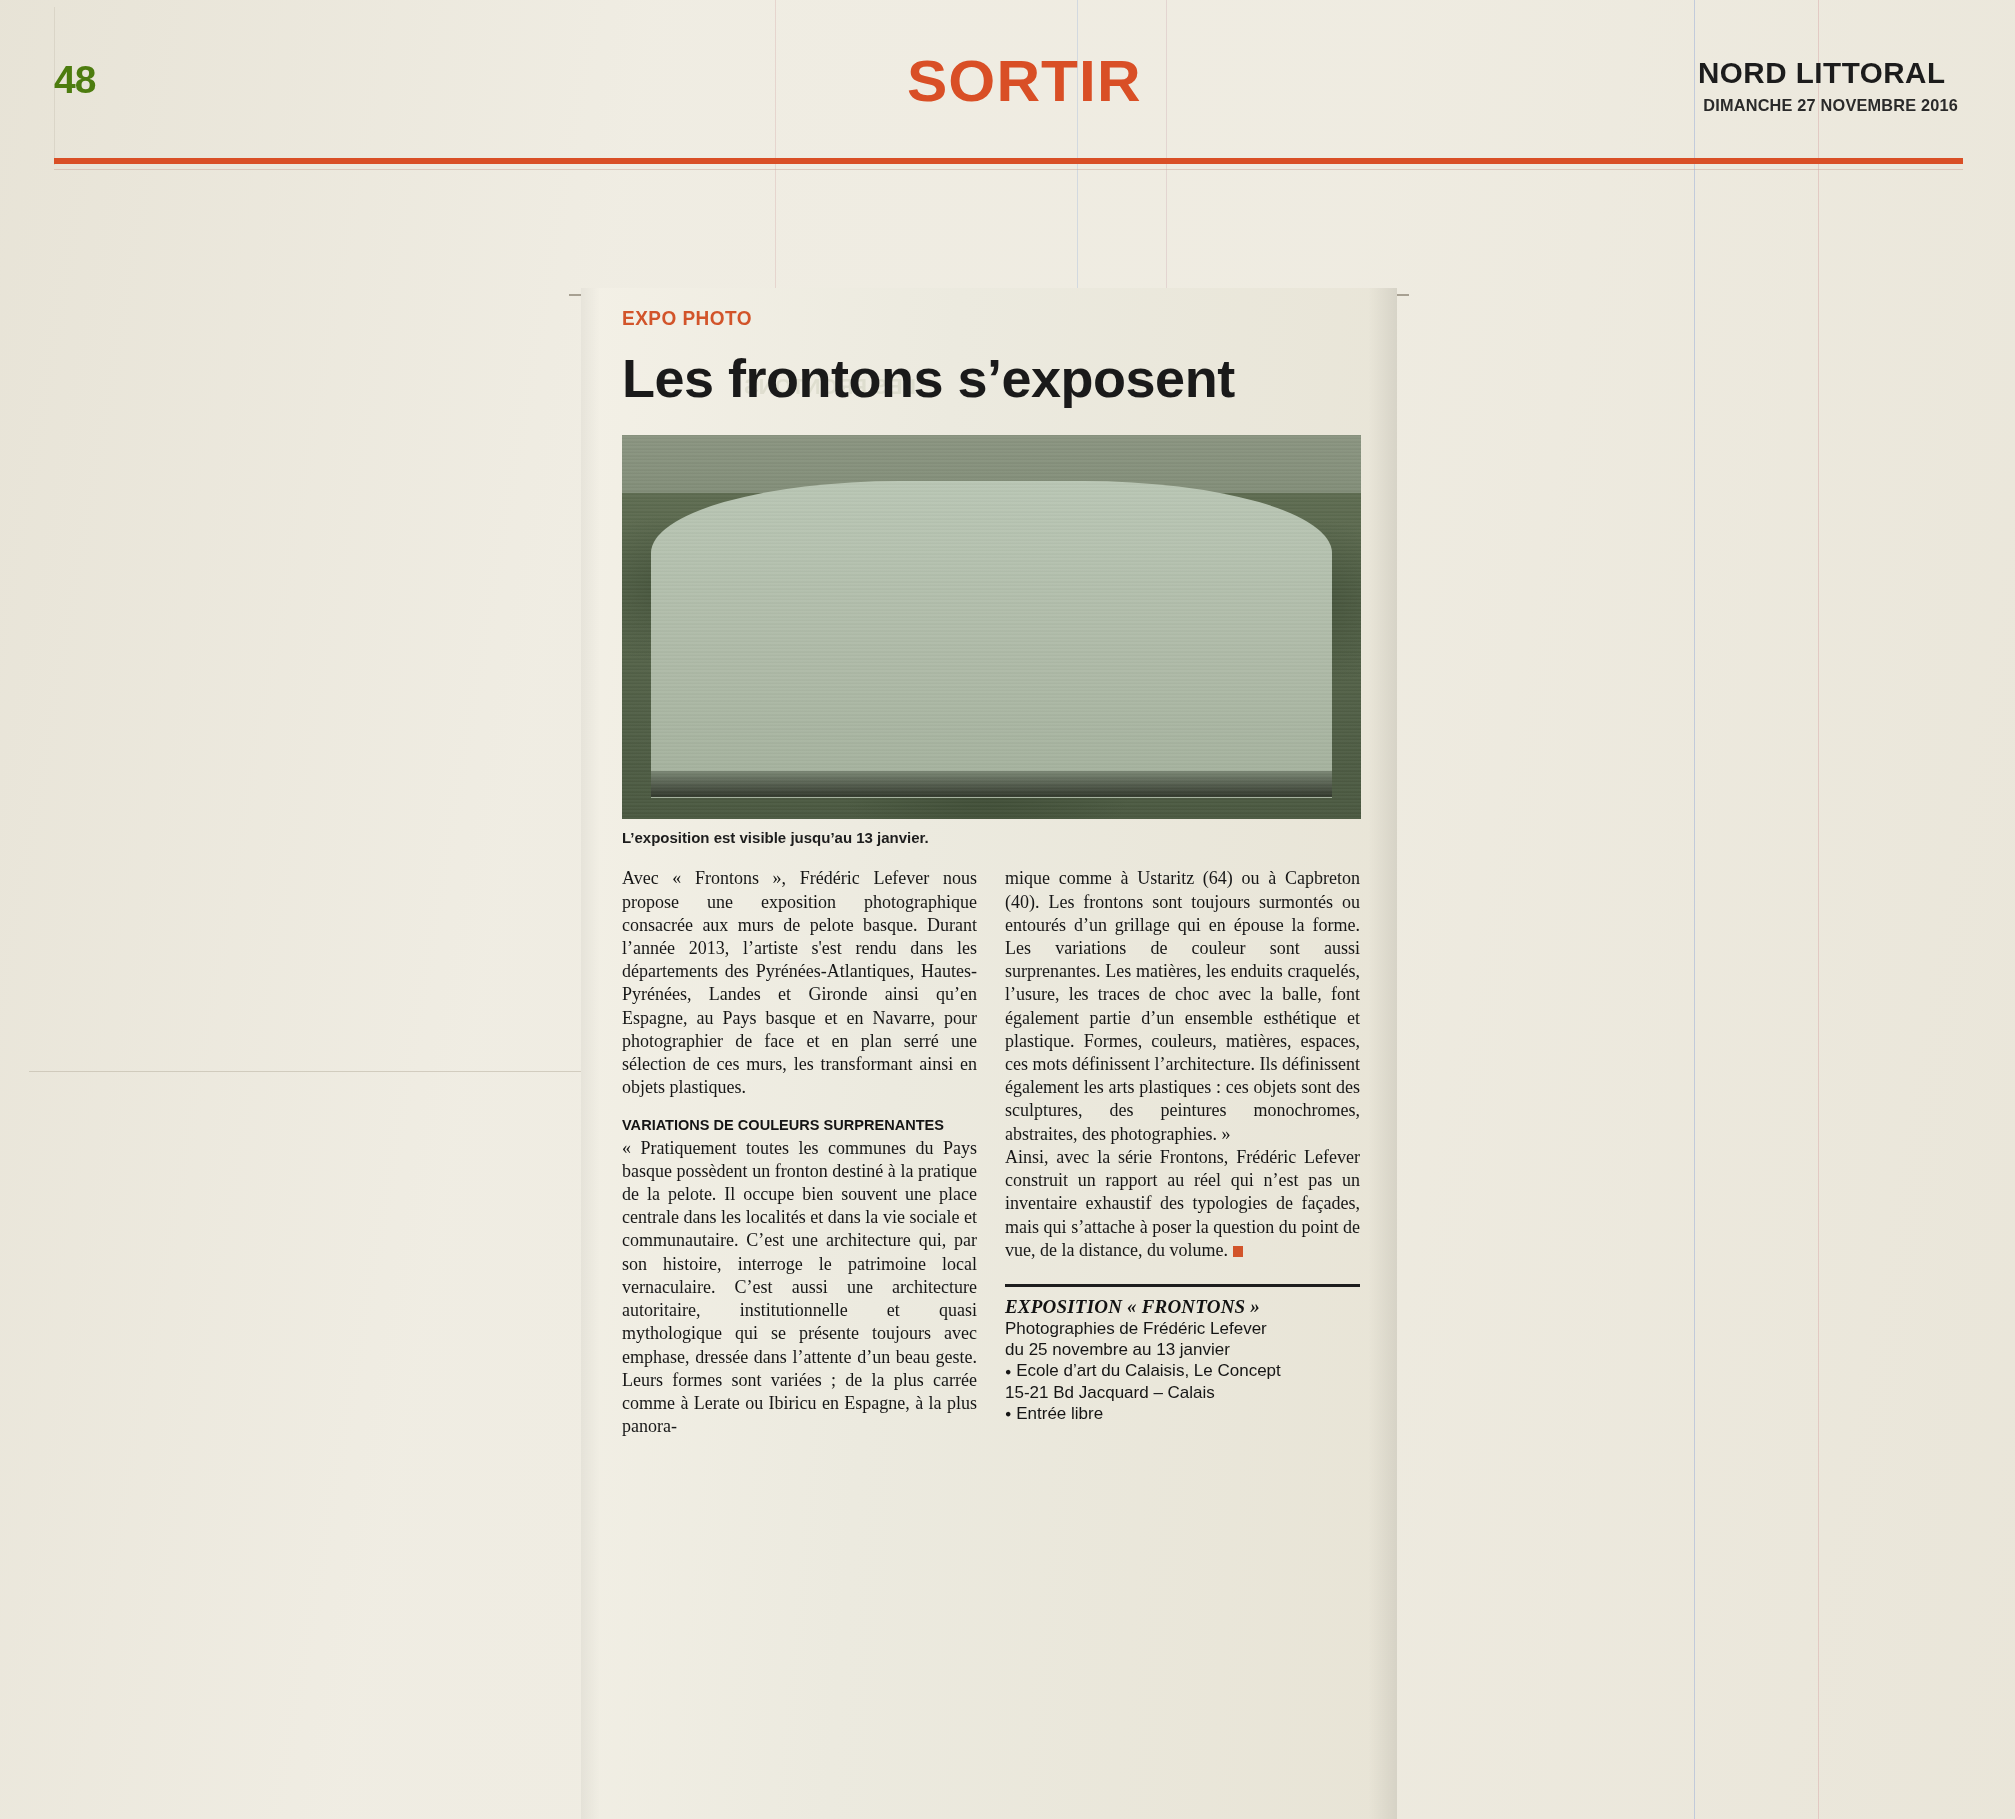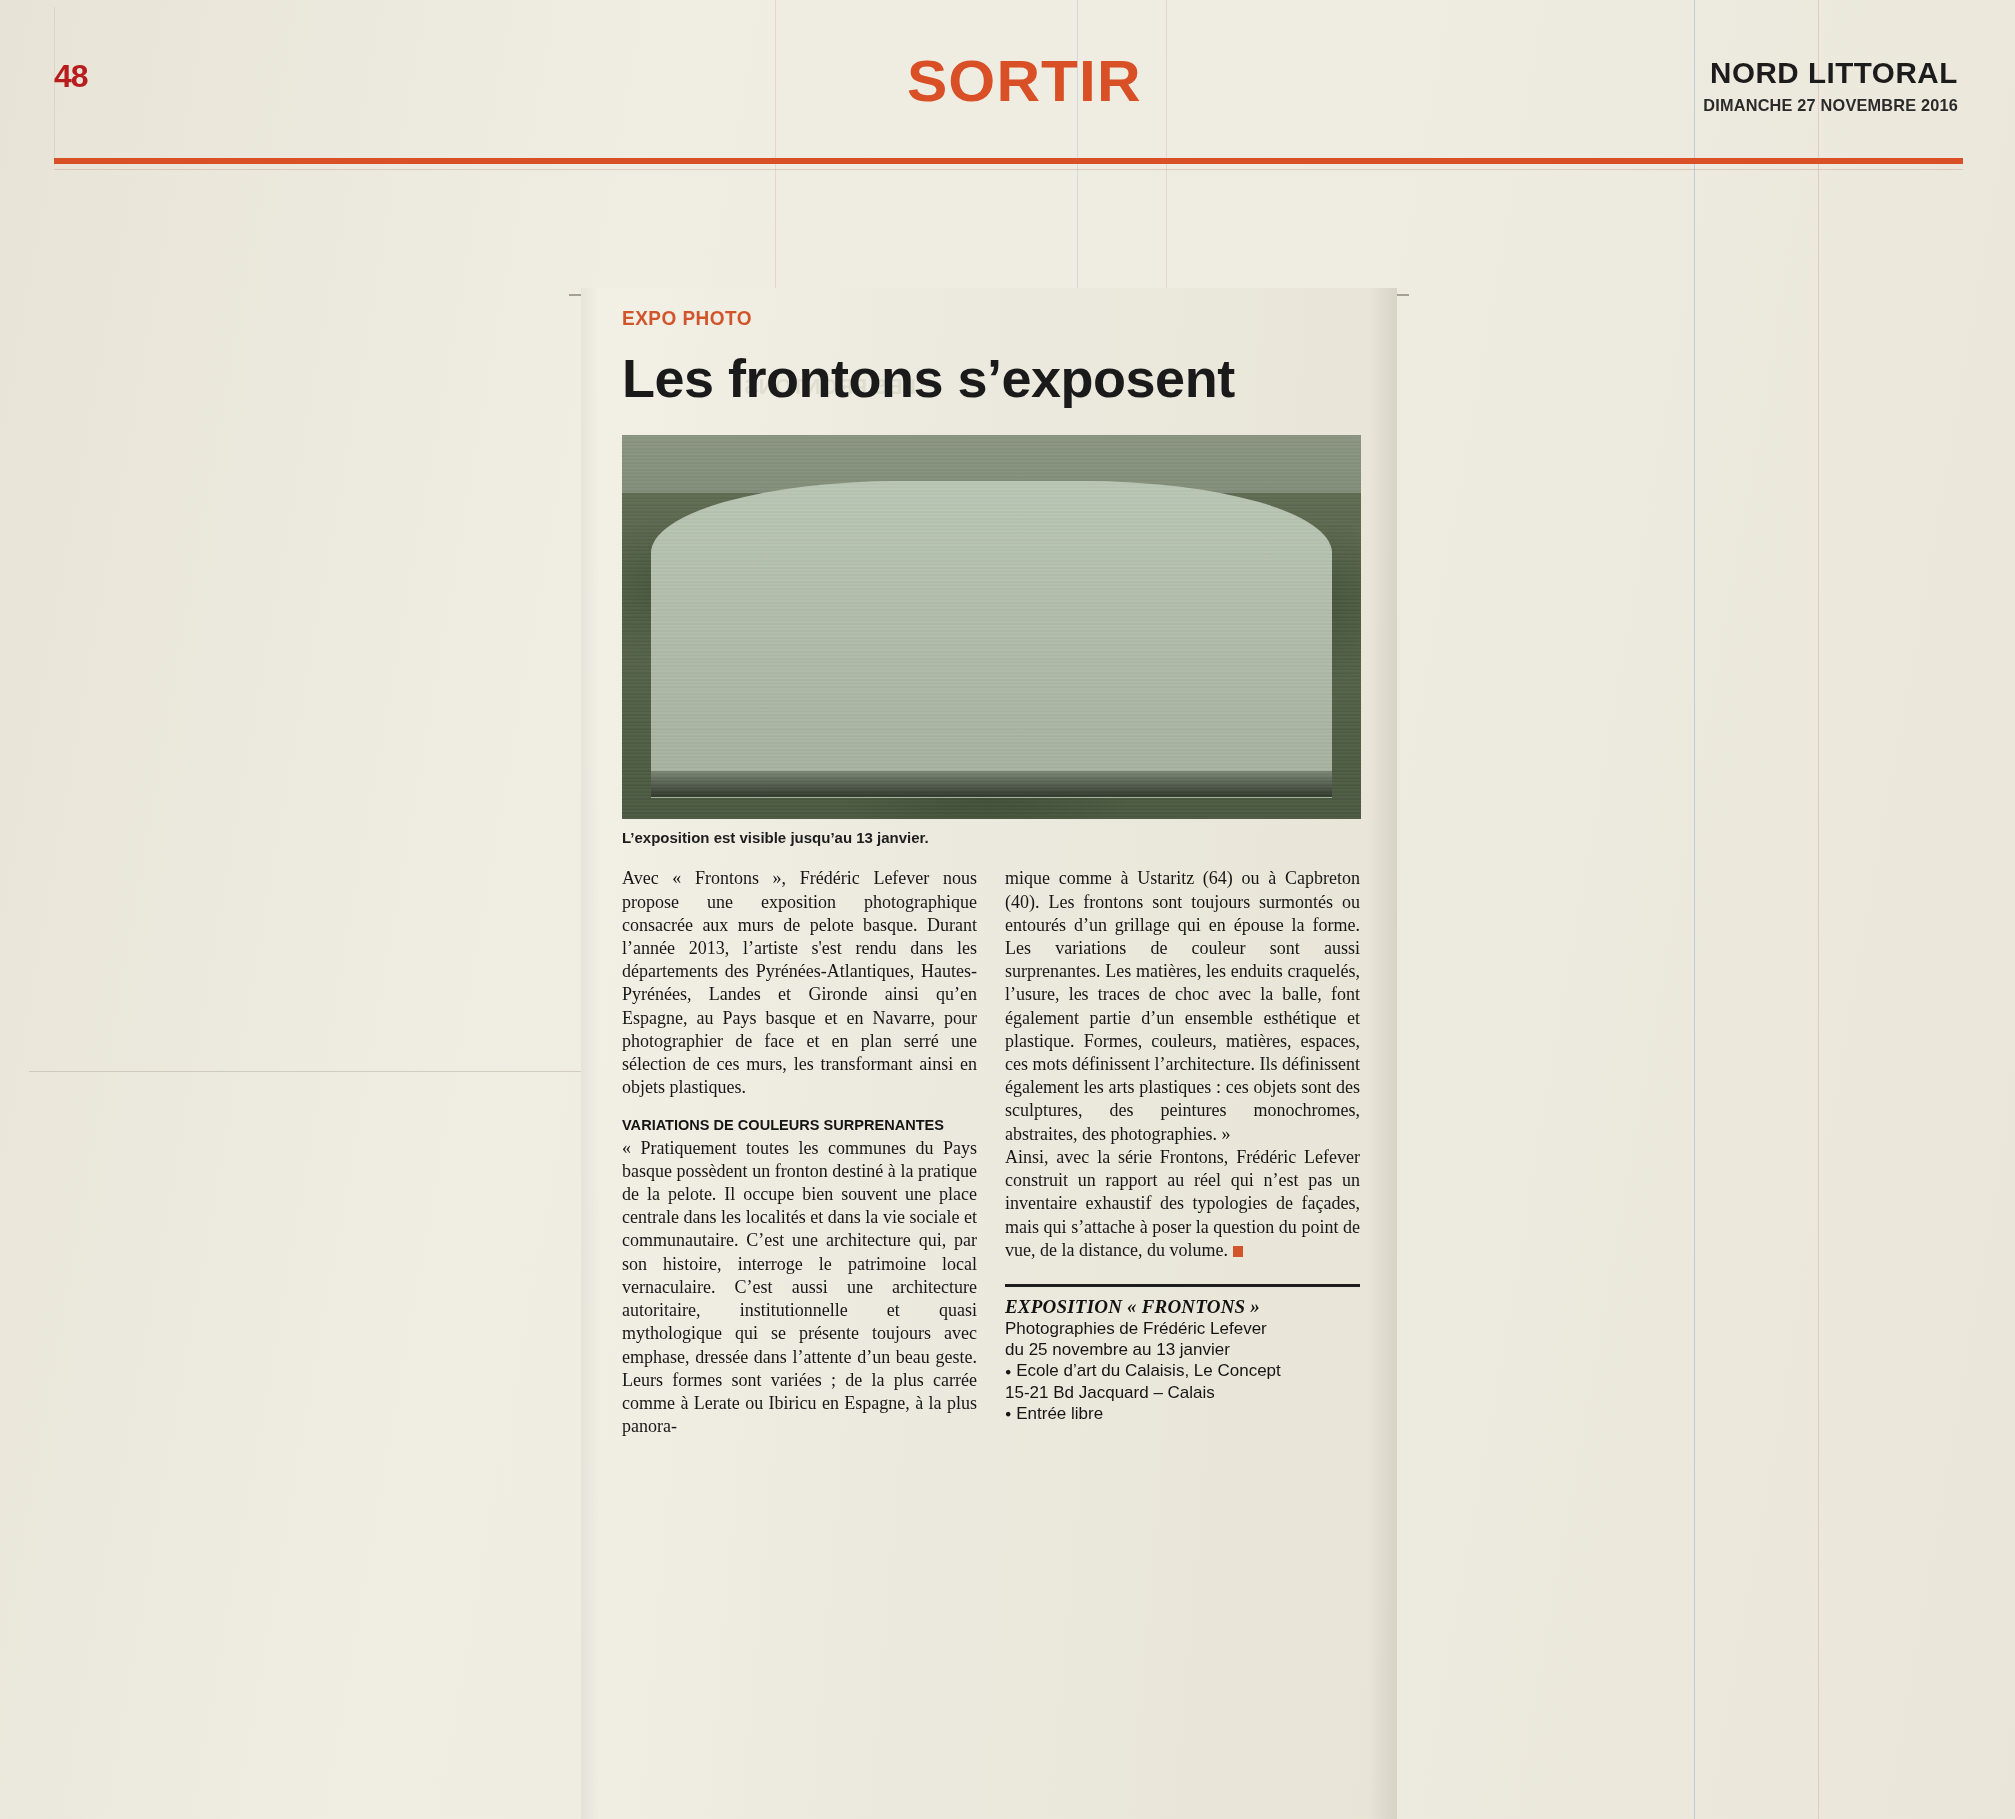--- a/index.html
+++ b/index.html
@@ -47,41 +47,40 @@
     left: 0; top: 0;
     width: 2015px;
     height: 192px;
   }
   #folio {
     position: absolute;
     left: 54px;
     top: 58px;
     font-family: "Liberation Sans", sans-serif;
     font-weight: bold;
-    font-size: 32px;
-    color: #b91c1c;
+    font-size: 39px;
+    color: #4d7c0f;
     letter-spacing: -1px;
   }
   #section-title {
     position: absolute;
     left: 907px;
     top: 48px;
     font-family: "Liberation Sans", sans-serif;
     font-weight: bold;
     font-size: 57px;
     letter-spacing: 1px;
     color: #d94f26;
     transform: scaleX(1.06);
     transform-origin: left top;
   }
   #brand {
     position: absolute;
     right: 57px;
     top: 57px;
-    text-align: right;
   }
   #brand-name {
     font-family: "Liberation Sans", sans-serif;
     font-weight: bold;
     font-size: 29px;
     letter-spacing: 0.5px;
     color: #1c1c1c;
     transform: scaleX(1.02);
     transform-origin: right top;
   }

